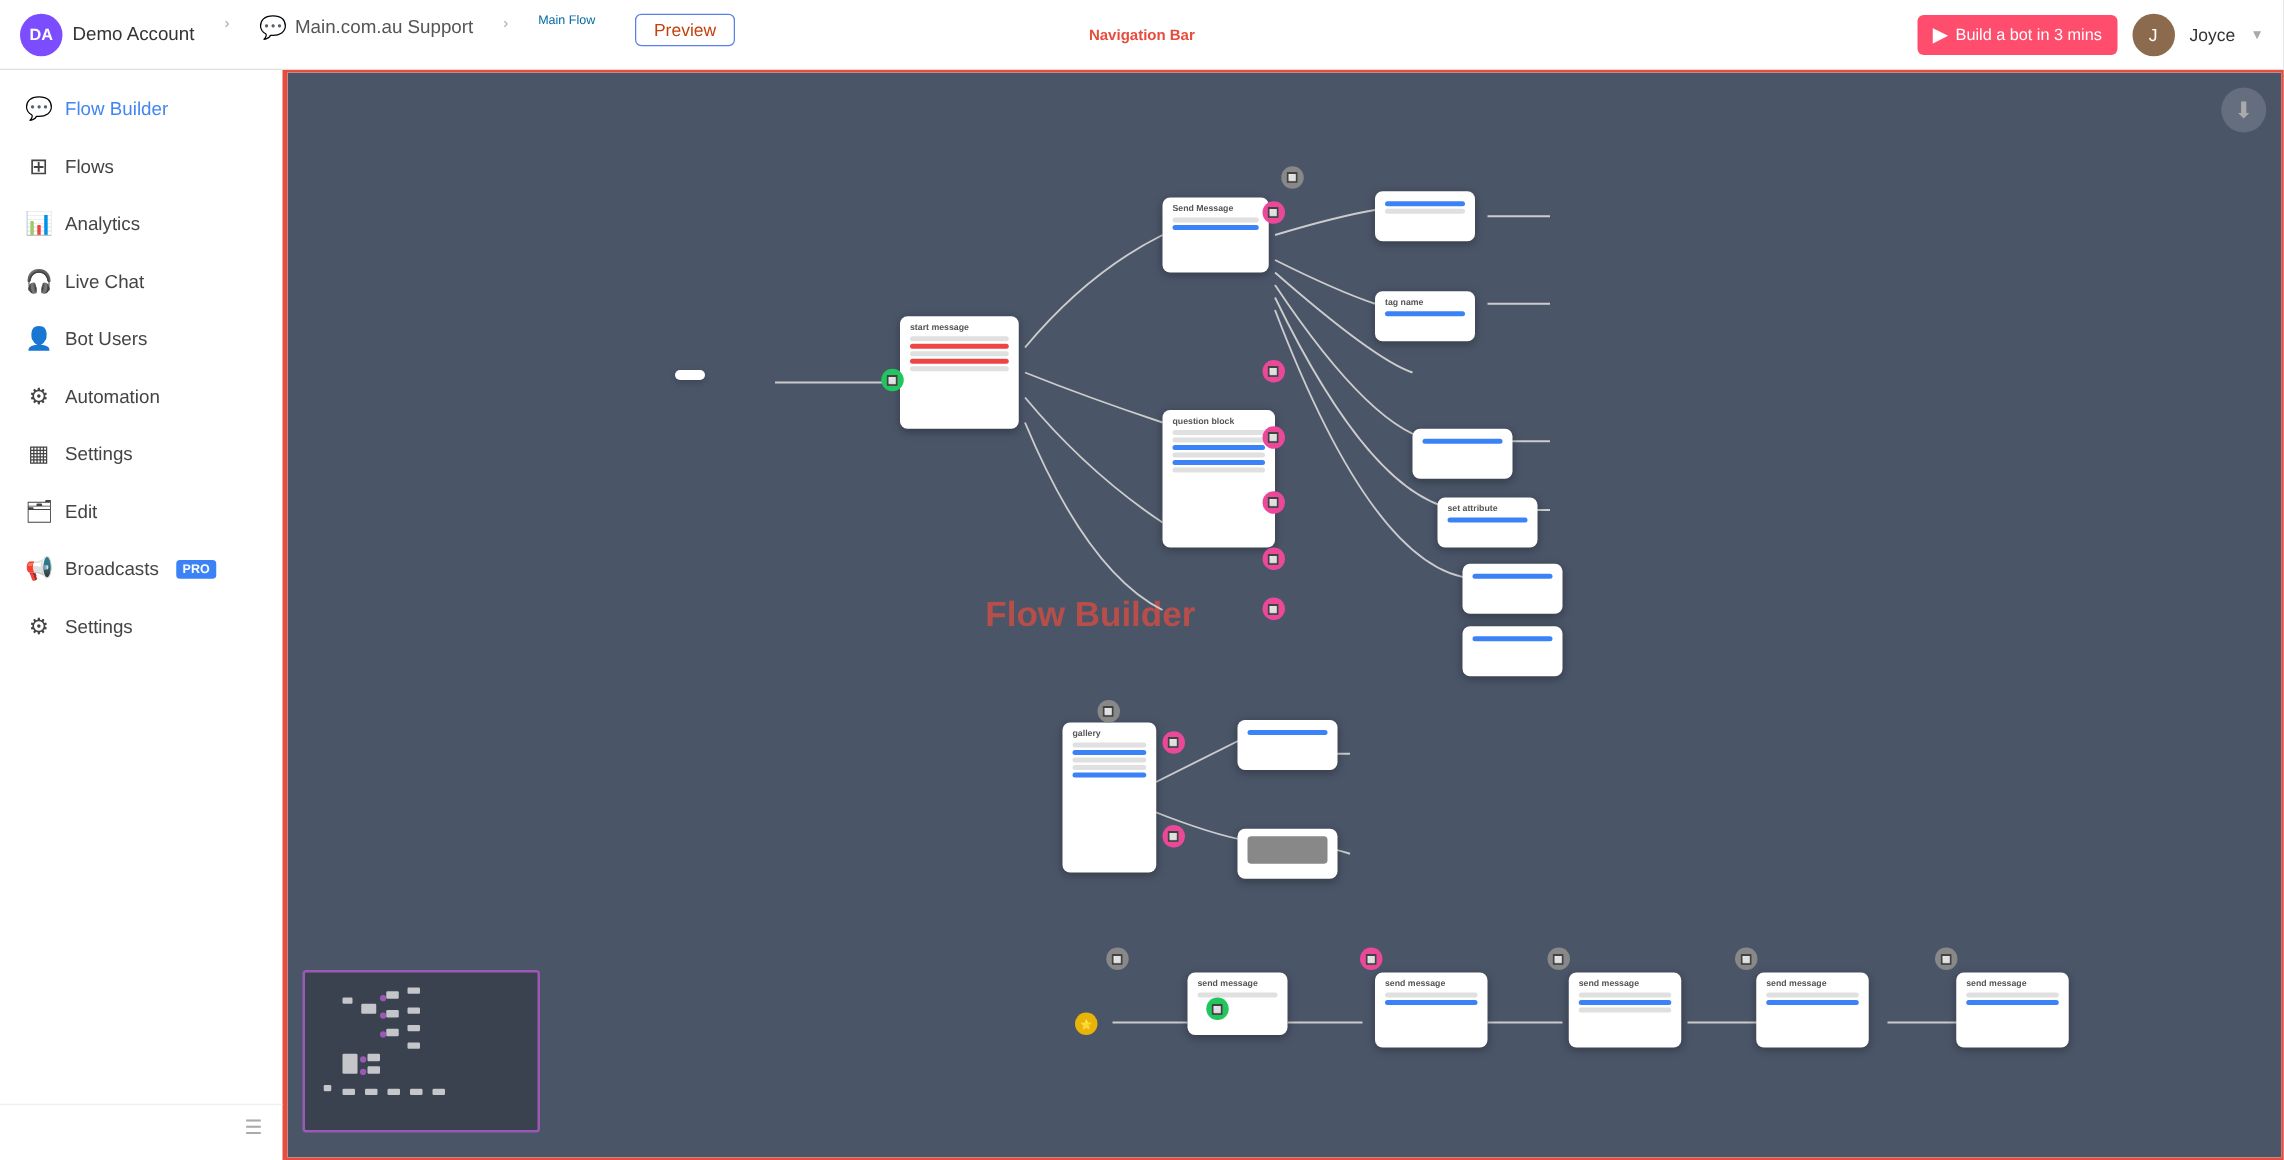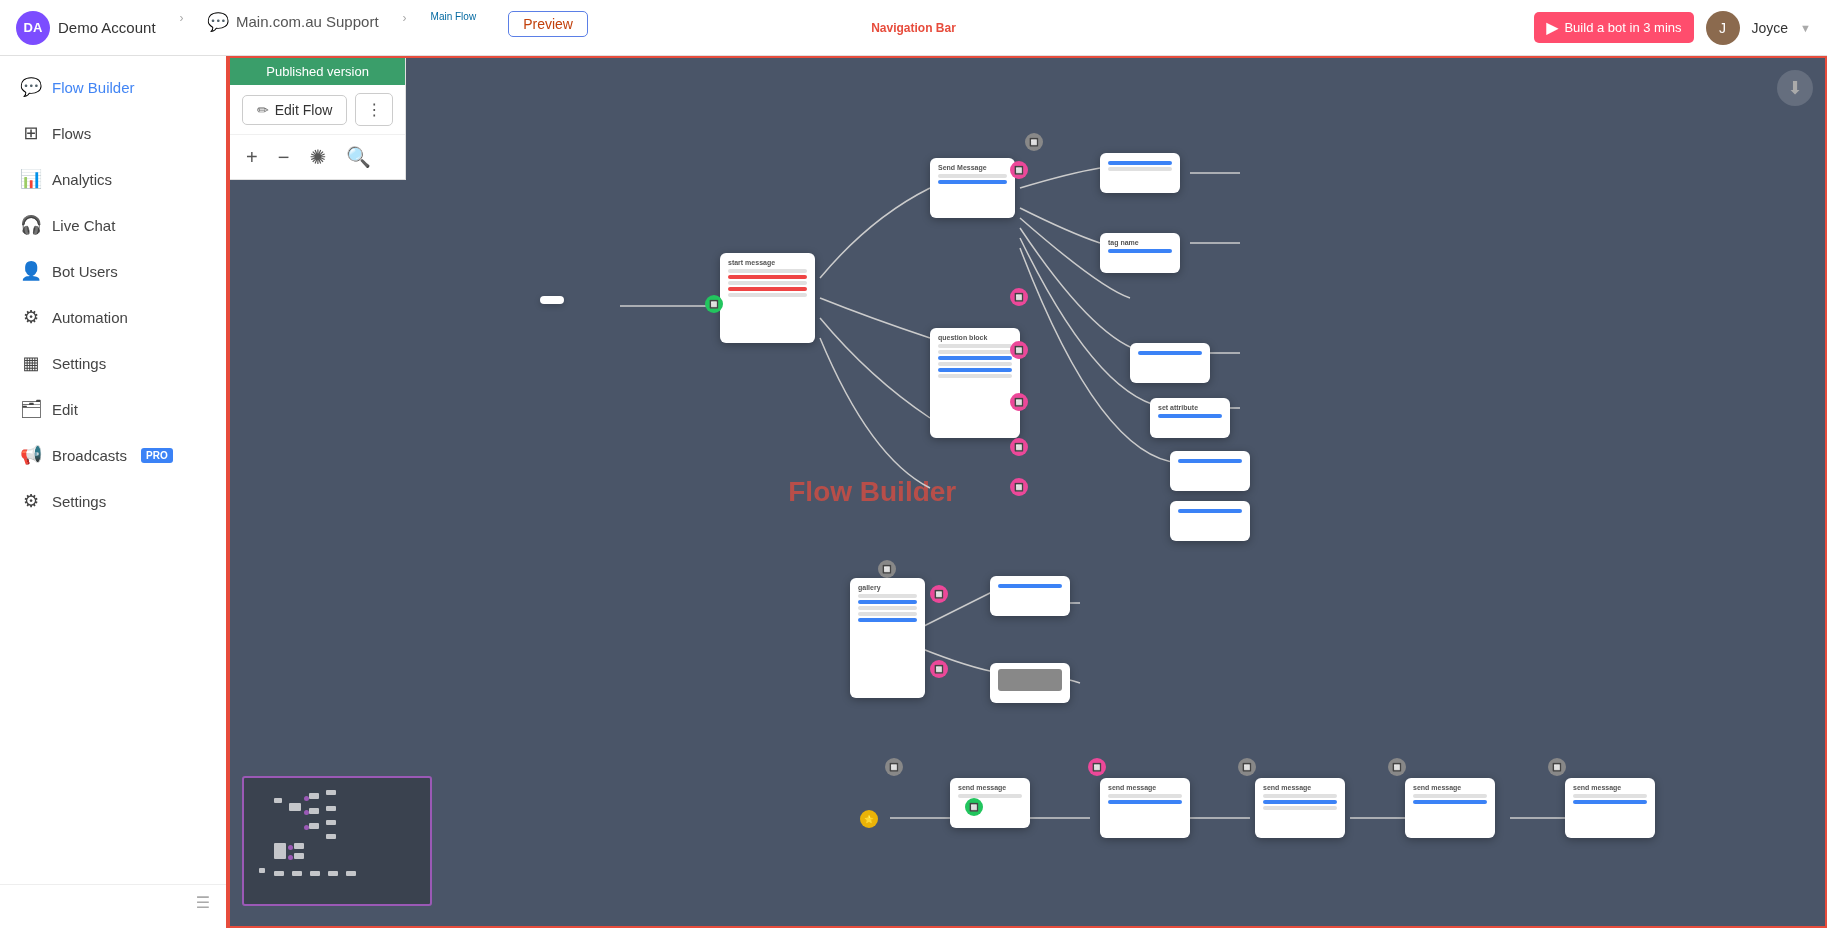--- a/index.html
+++ b/index.html
@@ -261,40 +261,20 @@
       <span class="icon">⚙</span>
       <span>Settings</span>
     </div>
     <div class="sidebar-bottom">
       <div class="sidebar-collapse-btn">☰</div>
     </div>
   </div>
 
   <div class="content-area">
 
-    <div class="flow-toolbar">
-      <div class="published-banner">Published version</div>
-      <div class="toolbar-row1">
-        <button class="edit-flow-btn">
-          <span class="edit-icon">✏</span>
-          <span>Edit Flow</span>
-        </button>
-        <button class="more-btn">⋮</button>
-      </div>
-      <div class="toolbar-row2">
-        <button class="toolbar-btn">+</button>
-        <button class="toolbar-btn">−</button>
-        <button class="toolbar-btn">
-          <span>✺</span>
-        </button>
-        <button class="toolbar-btn">
-          <span>🔍</span>
-        </button>
-      </div>
-    </div>
 
     <div class="flow-canvas">
 
       <button class="download-icon-btn">
         <span>⬇</span>
       </button>
 
       <div class="flow-area-label">Flow Builder</div>
 
       <svg class="canvas-svg" xmlns="http://www.w3.org/2000/svg">

